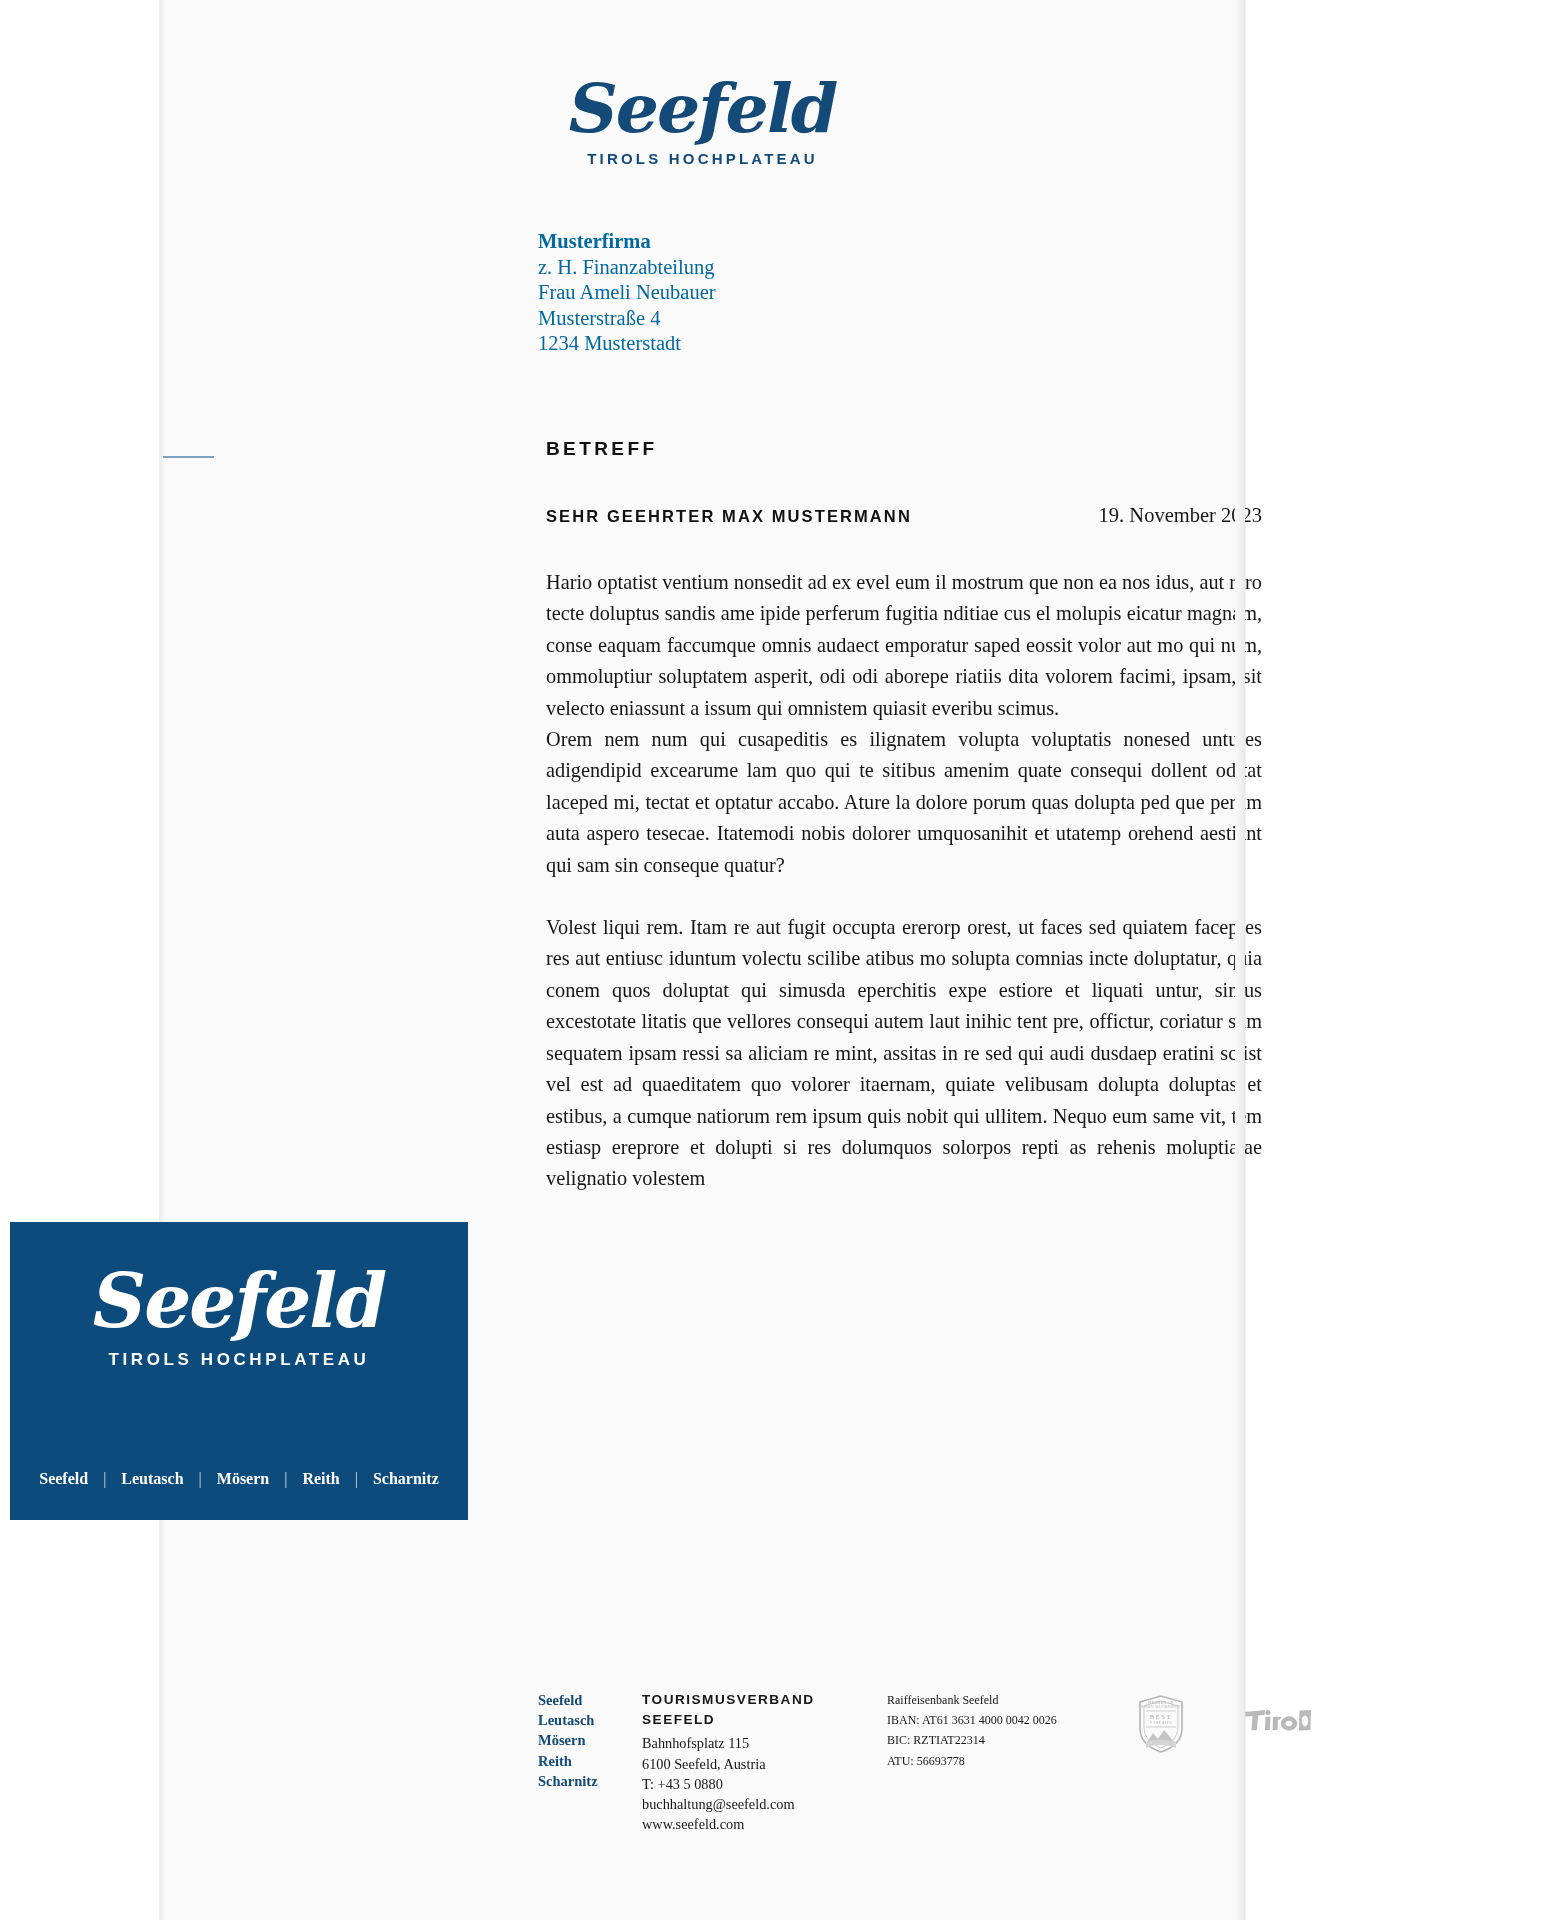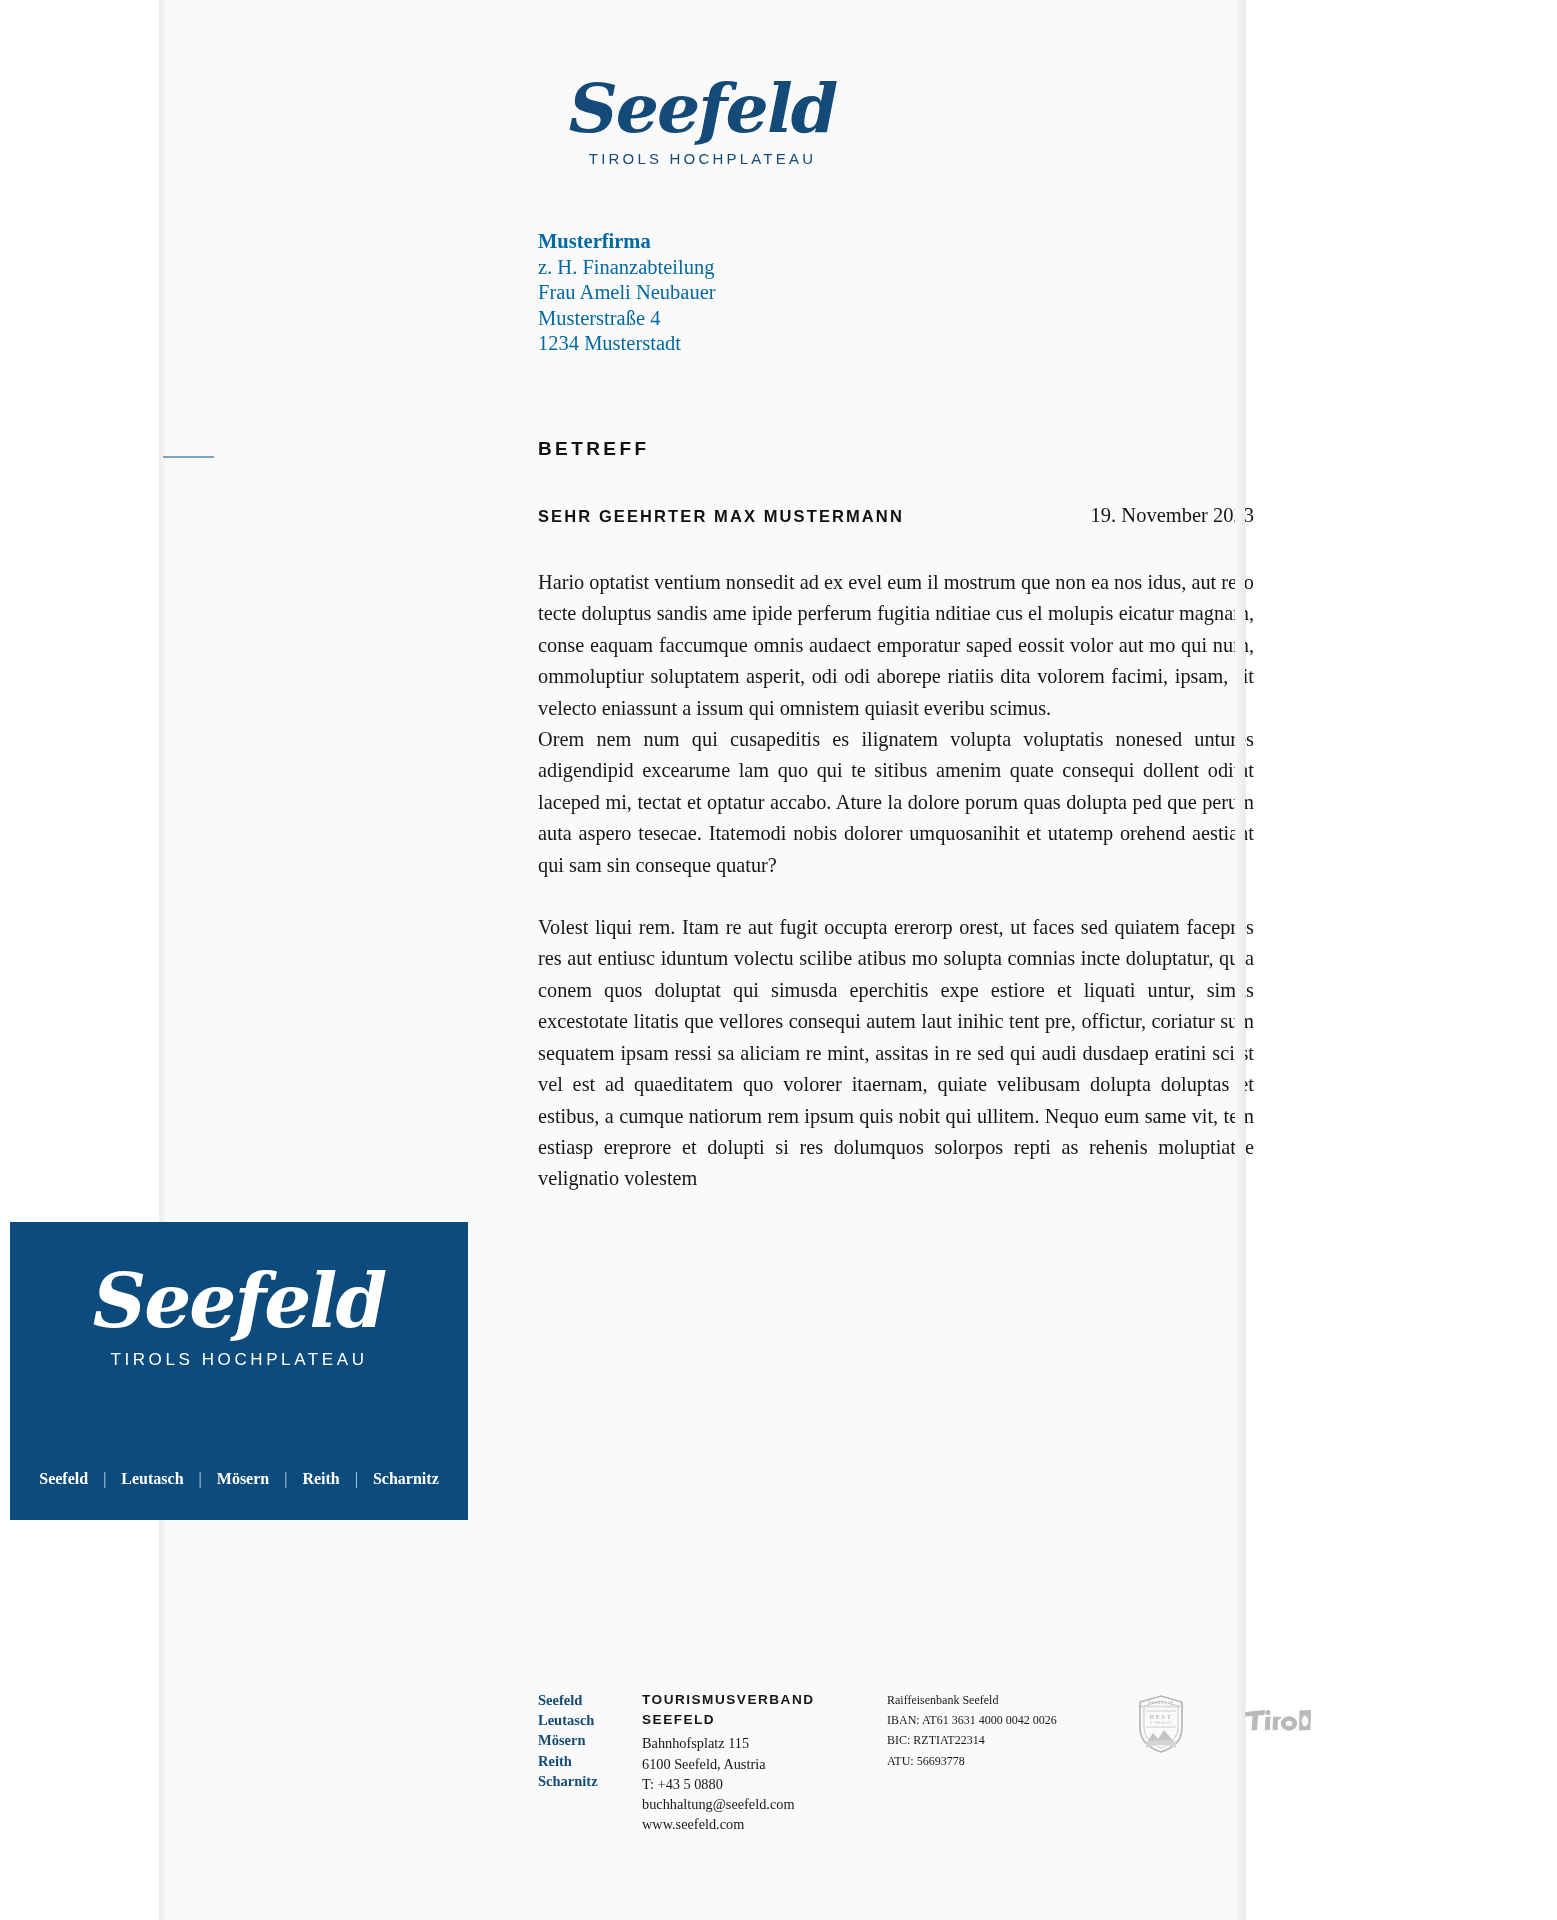--- a/index.html
+++ b/index.html
@@ -52,21 +52,21 @@
     font-family: "DejaVu Serif", serif;
     font-style: italic;
     font-weight: bold;
     color: #134a77;
     letter-spacing: -2px;
     line-height: 1;
   }
   #header-logo .logo-word { font-size: 68px; }
   .logo-tagline {
     font-family: "Liberation Sans", sans-serif;
-    font-weight: normal;
+    font-weight: bold;
     color: #134a77;
     letter-spacing: 3.2px;
   }
   #header-logo .logo-tagline {
     font-size: 15px;
     margin-top: 8px;
   }
 
   
   #fold-mark {
@@ -86,21 +86,21 @@
     font-size: 20.5px;
     line-height: 25.5px;
     color: #0369a1;
     margin-top: 16px;
   }
   #address-block .company { font-weight: bold; }
 
   
   #letter-body {
     position: absolute;
-    left: 378px;
+    left: 386px;
     top: 438px;
     width: 716px;
     color: #161616;
   }
   #subject-heading {
     font-family: "Liberation Sans", sans-serif;
     font-weight: bold;
     font-size: 19px;
     letter-spacing: 3.4px;
     color: #111;

